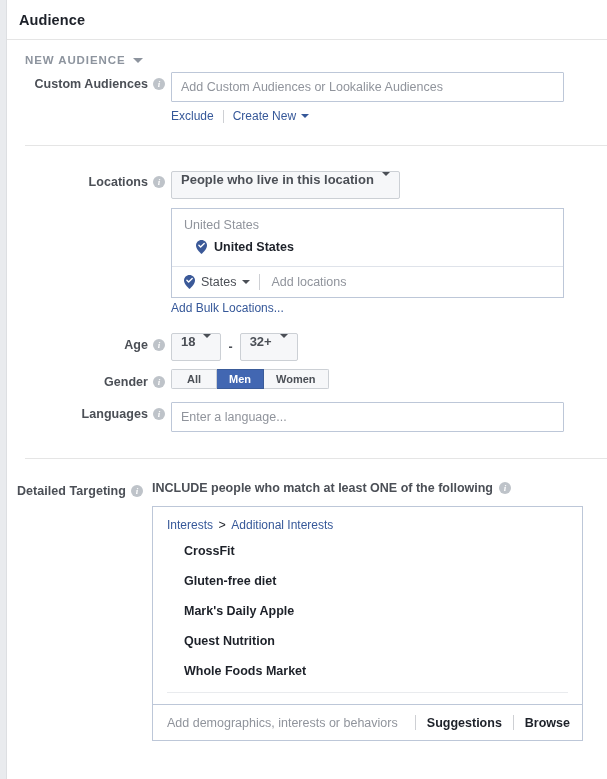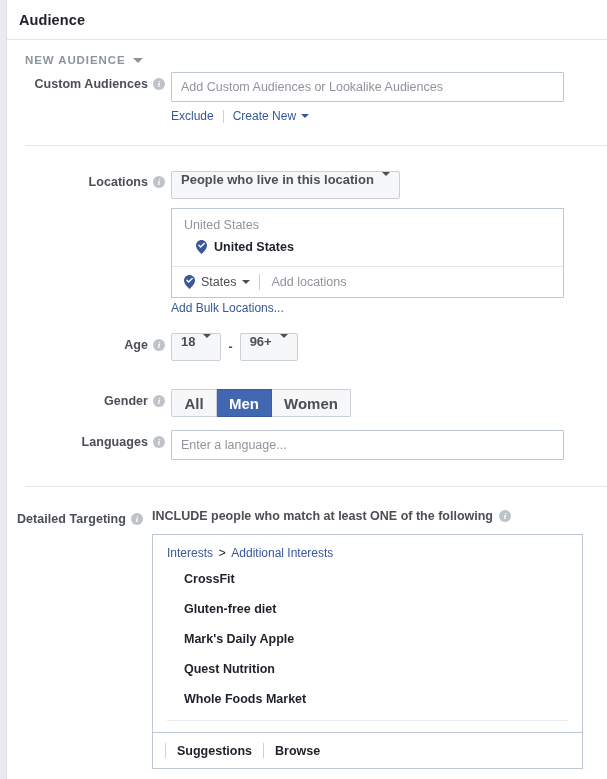--- a/index.html
+++ b/index.html
@@ -215,27 +215,27 @@
   }
   .loc-input::placeholder { color: #90949c; }
   
   .pin { display: inline-block; flex: 0 0 auto; line-height: 0; }
   
   .age-row { display: flex; align-items: center; gap: 7px; }
   .age-dash { font-size: 12.5px; color: #4b4f56; font-weight: bold; }
   
   .seg { display: inline-flex; border-radius: 2px; overflow: hidden; }
   .seg-item {
-    height: 28px;
+    height: 20px;
     min-width: 46px;
     padding: 0 12px;
     display: flex;
     align-items: center;
     justify-content: center;
-    font-size: 15px;
+    font-size: 11px;
     font-weight: bold;
     color: #4b4f56;
     background: #f6f7f9;
     border: 1px solid #ccd0d5;
     border-left-width: 0;
     cursor: pointer;
   }
   .seg-item:first-child { border-left-width: 1px; }
   .seg-item.active {
     background: #4267b2;
@@ -382,28 +382,28 @@
         <span class="info-icon">i</span>
       </div>
       <div class="field-col">
         <div class="age-row">
           <div class="dd-btn">
             <span>18</span>
             <span class="caret caret-dark"></span>
           </div>
           <span class="age-dash">-</span>
           <div class="dd-btn">
-            <span>96+</span>
+            <span>32+</span>
             <span class="caret caret-dark"></span>
           </div>
         </div>
       </div>
     </div>
 
-    <div class="row" style="margin-top:28px;">
+    <div class="row" style="margin-top:8px;align-items:flex-end;">
       <div class="lbl-col">
         <span class="lbl">Gender</span>
         <span class="info-icon">i</span>
       </div>
       <div class="field-col">
         <div class="seg">
           <div class="seg-item">All</div>
           <div class="seg-item active">Men</div>
           <div class="seg-item">Women</div>
         </div>
@@ -441,20 +441,21 @@
               <span class="link">Additional Interests</span>
             </div>
             <div class="dt-item">CrossFit</div>
             <div class="dt-item">Gluten-free diet</div>
             <div class="dt-item">Mark's Daily Apple</div>
             <div class="dt-item">Quest Nutrition</div>
             <div class="dt-item">Whole Foods Market</div>
             <div class="dt-inner-rule"></div>
           </div>
           <div class="dt-footer">
+            <input class="dt-footer-input" type="text" placeholder="Add demographics, interests or behaviors" style="">
             <span class="vdiv"></span>
             <span class="dt-action">Suggestions</span>
             <span class="vdiv"></span>
             <span class="dt-action" style="padding-right:0;">Browse</span>
           </div>
         </div>
       </div>
     </div>
 
   </div>

